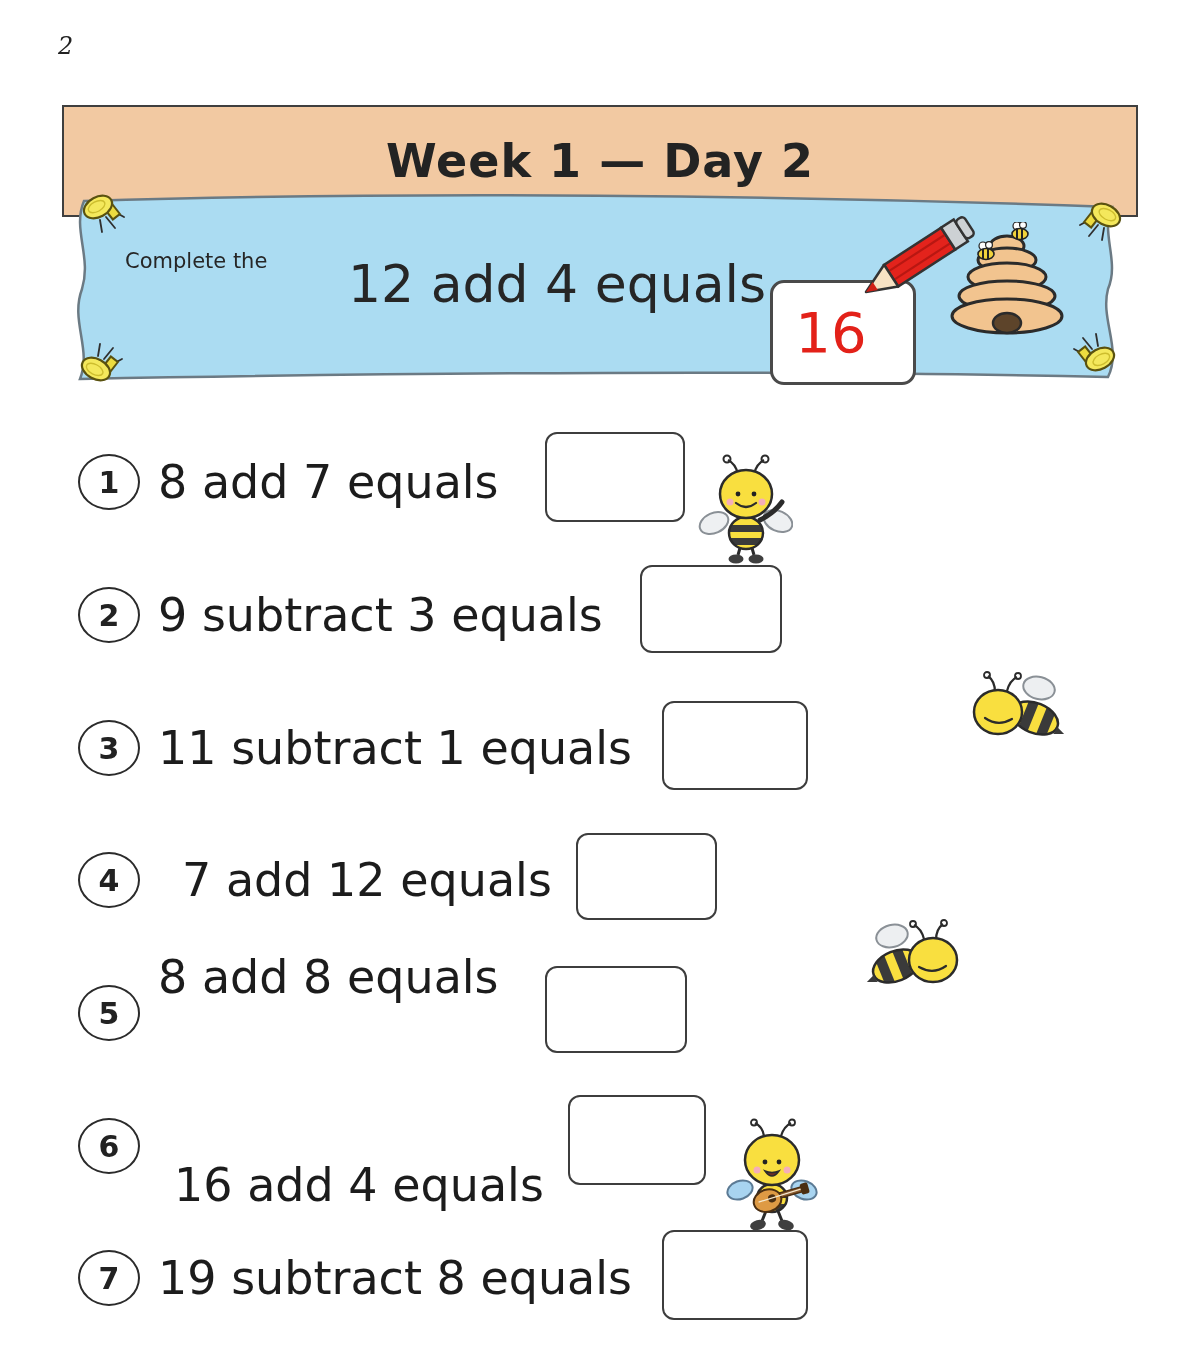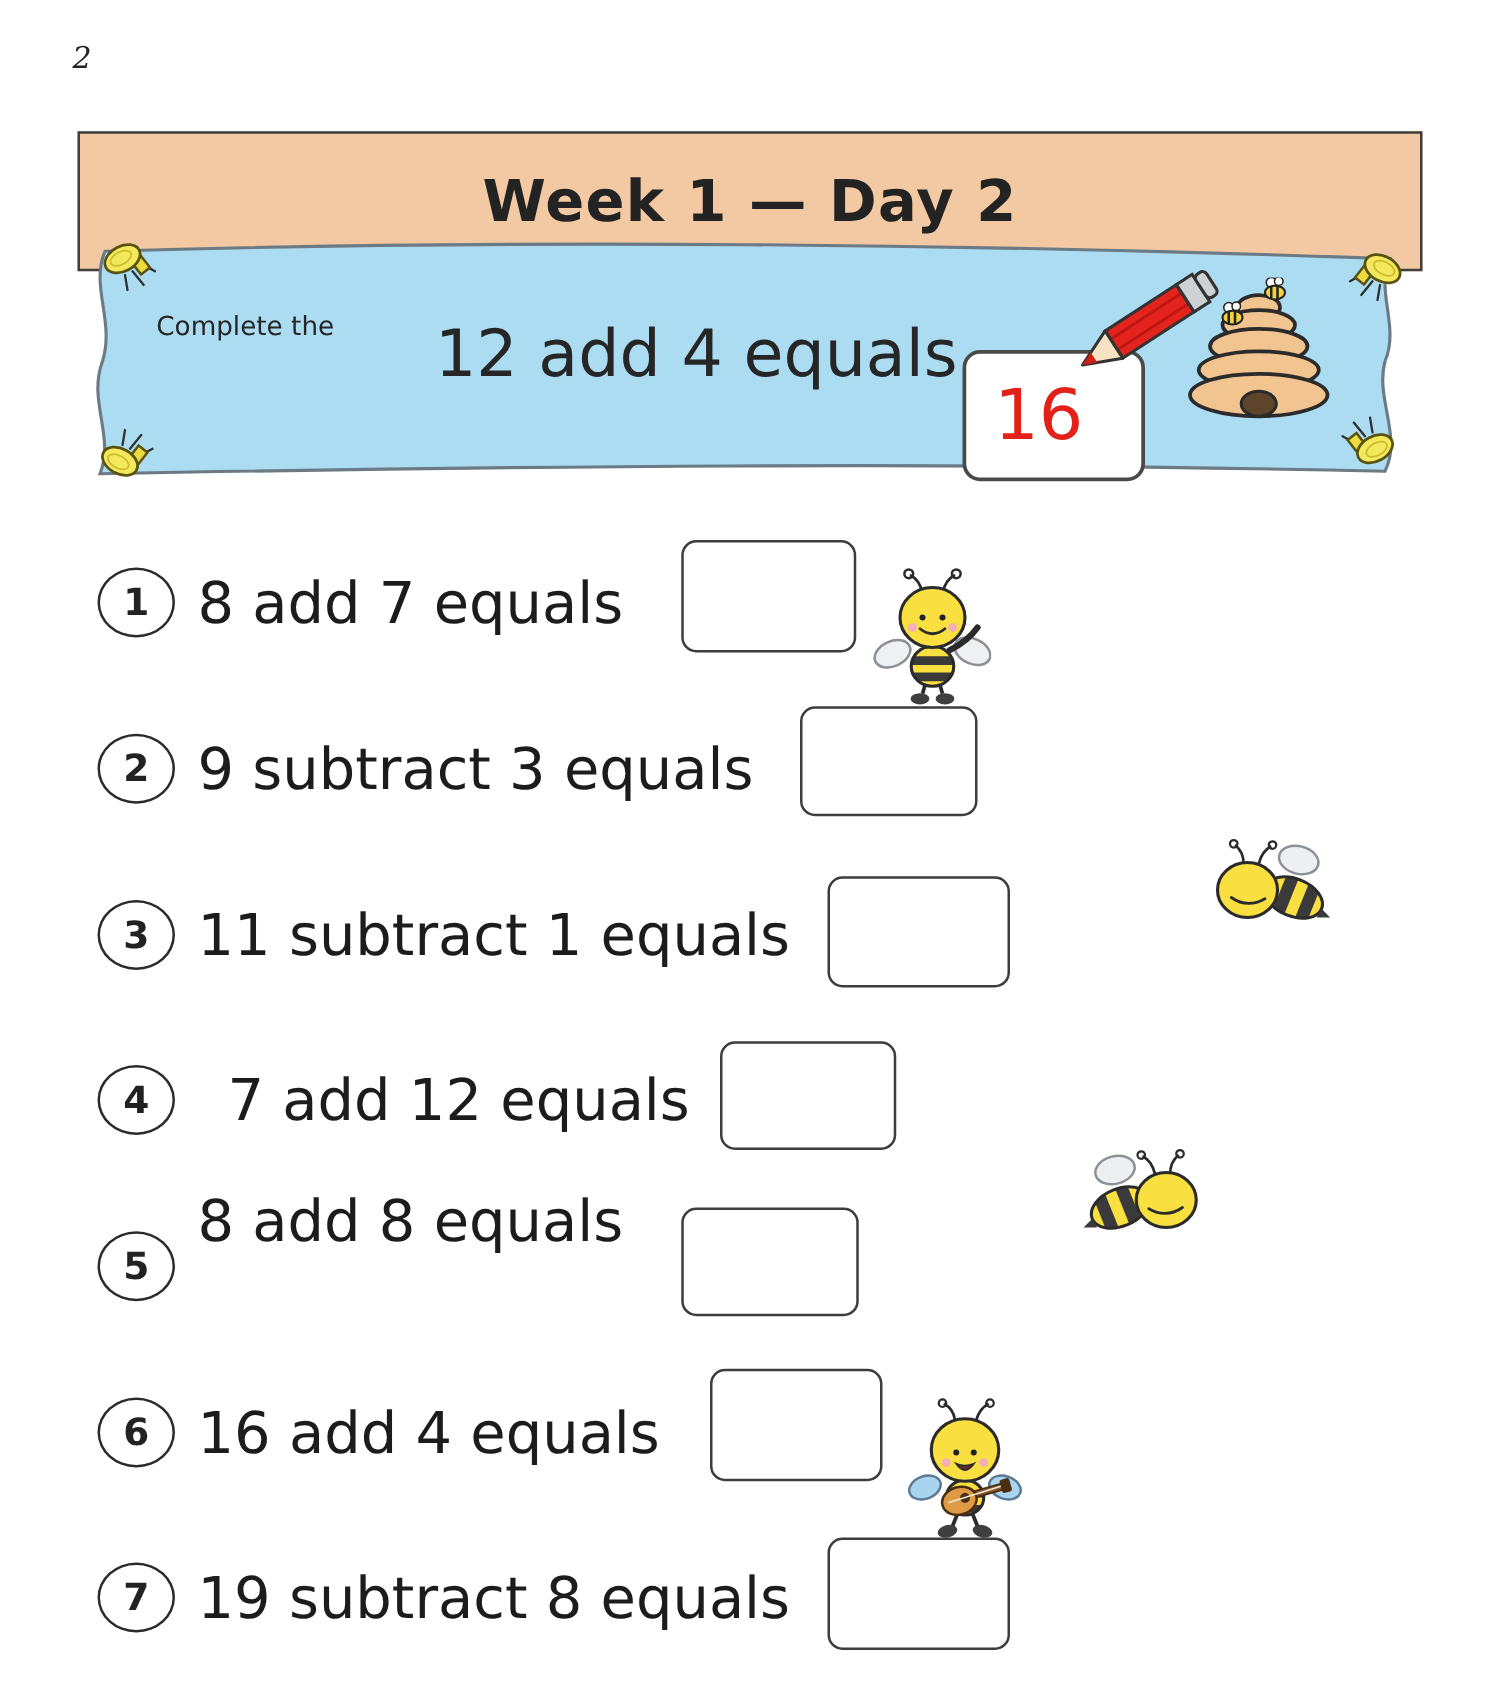--- a/index.html
+++ b/index.html
@@ -172,21 +172,21 @@
 </div>
 
 <div class="q-row">
   <div class="q-circle" style="top:985px;">5</div>
   <div class="q-text" style="top:944px;">8 add 8 equals</div>
   <div class="q-box" style="left:545px;top:966px;width:142px;height:87px;"></div>
 </div>
 
 <div class="q-row">
   <div class="q-circle" style="top:1118px;">6</div>
-  <div class="q-text" style="top:1113px;">16 add 4 equals</div>
+  <div class="q-text" style="top:1152px;margin-left:16px;">16 add 4 equals</div>
   <div class="q-box" style="left:568px;top:1095px;width:138px;height:90px;"></div>
 </div>
 
 <div class="q-row">
   <div class="q-circle" style="top:1250px;">7</div>
   <div class="q-text" style="top:1245px;">19 subtract 8 equals</div>
   <div class="q-box" style="left:662px;top:1230px;width:146px;height:90px;"></div>
 </div>
 
 

